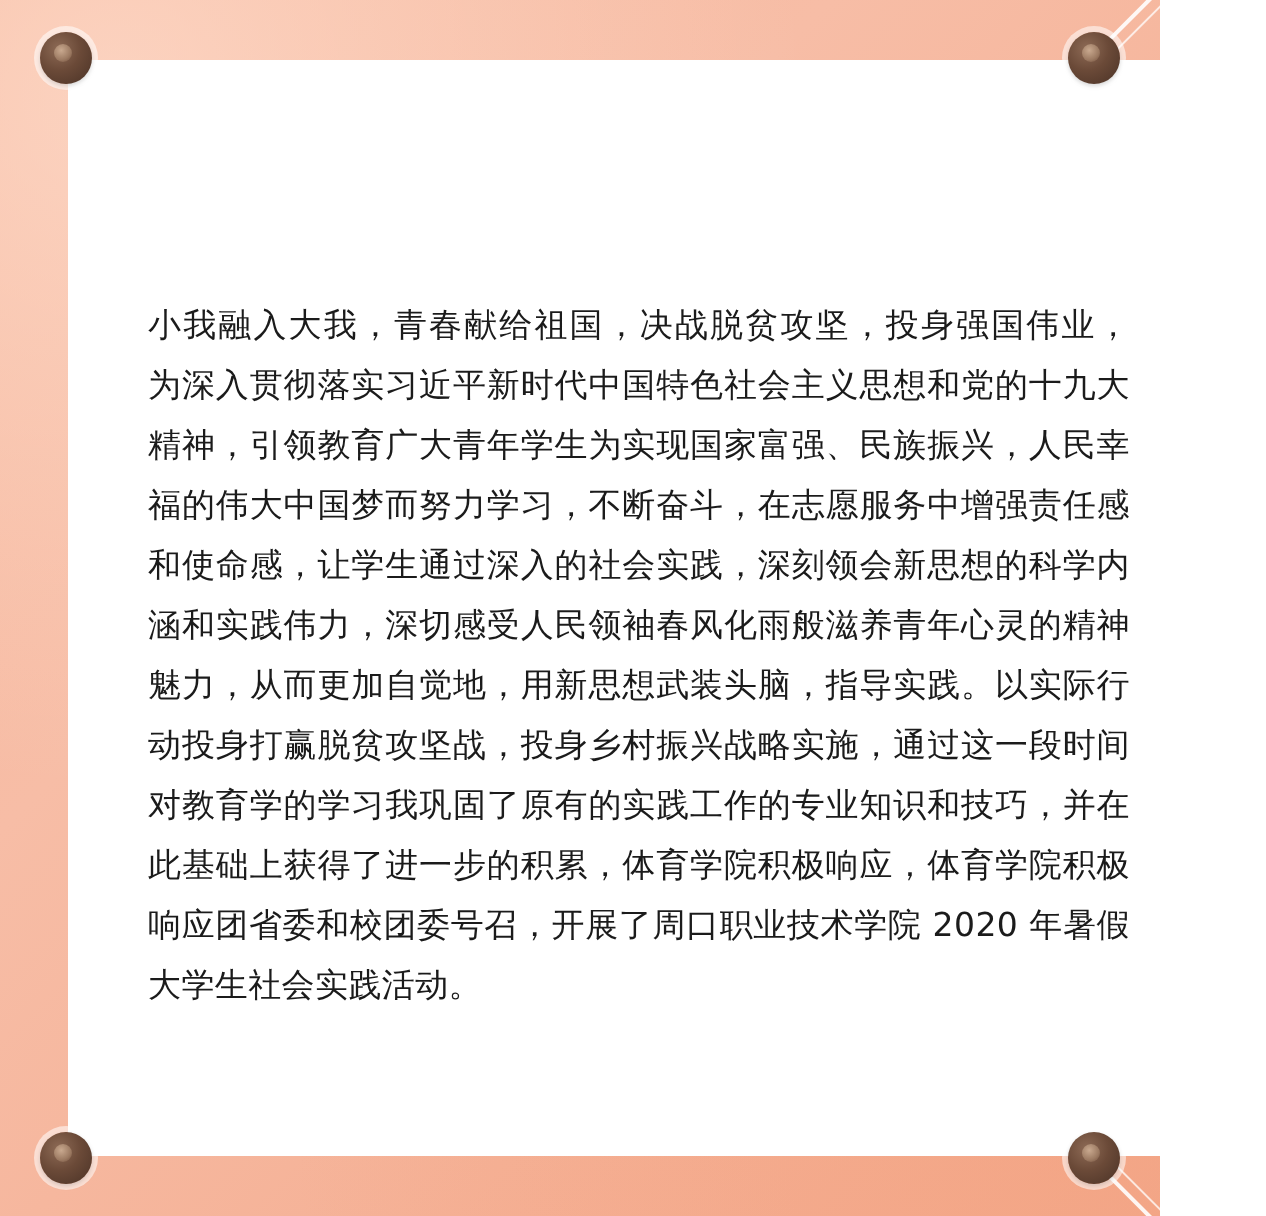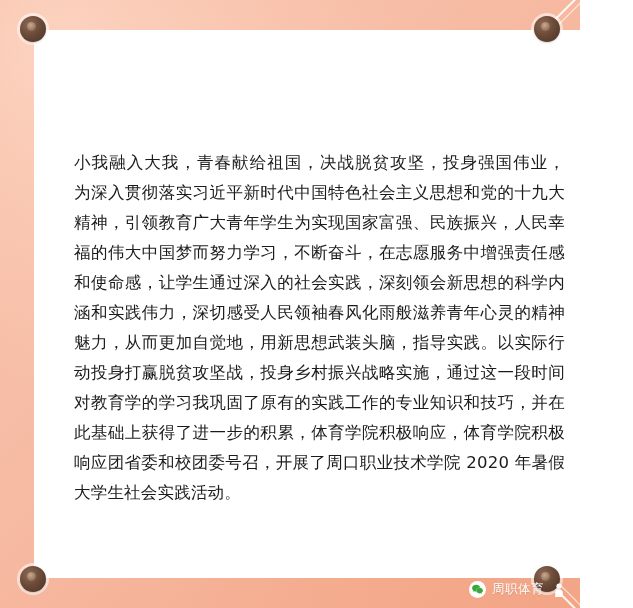--- a/index.html
+++ b/index.html
@@ -156,28 +156,13 @@
     <div class="paper-inner">
       <div class="body-text">小我融入大我，青春献给祖国，决战脱贫攻坚，投身强国伟业，  为深入贯彻落实习近平新时代中国特色社会主义思想和党的十九大精神，引领教育广大青年学生为实现国家富强、民族振兴，人民幸福的伟大中国梦而努力学习，不断奋斗，在志愿服务中增强责任感和使命感，让学生通过深入的社会实践，深刻领会新思想的科学内涵和实践伟力，深切感受人民领袖春风化雨般滋养青年心灵的精神魅力，从而更加自觉地，用新思想武装头脑，指导实践。以实际行动投身打赢脱贫攻坚战，投身乡村振兴战略实施，通过这一段时间对教育学的学习我巩固了原有的实践工作的专业知识和技巧，并在此基础上获得了进一步的积累，体育学院积极响应，体育学院积极响应团省委和校团委号召，开展了周口职业技术学院 2020 年暑假大学生社会实践活动。</div>
     </div>
   </div>
 
   <div class="rivet tl"></div>
   <div class="rivet tr"></div>
   <div class="rivet bl"></div>
   <div class="rivet br"></div>
 
-  <div class="account-badge">
-    <span class="wechat-icon">
-      <svg width="13" height="13" viewBox="0 0 24 24" aria-hidden="true">
-        <path d="M9.3 3C5.2 3 2 5.9 2 9.4c0 2 1.1 3.8 2.8 5L4.2 16.6l2.5-1.3c.8.2 1.7.4 2.6.4h.5c-.2-.5-.3-1.1-.3-1.7 0-3.3 3.1-5.9 7-5.9h.5C16.4 5 13.2 3 9.3 3z" fill="#3aa83a"></path>
-        <path d="M22 14c0-2.9-2.8-5.2-6.2-5.2S9.6 11.1 9.6 14s2.8 5.2 6.2 5.2c.7 0 1.4-.1 2.1-.3l2 1-.5-1.7c1.6-1 2.6-2.5 2.6-4.2z" fill="#3aa83a"></path>
-      </svg>
-    </span>
-    <span class="account-name">周职体育</span>
-    <span class="person-mark">
-      <svg width="14" height="16" viewBox="0 0 14 16" aria-hidden="true">
-        <circle cx="7" cy="4" r="2.6" fill="#ffffff"></circle>
-        <path d="M7 7.2c-2.1 0-3.8 1.4-3.8 3.2V15h7.6v-4.6c0-1.8-1.7-3.2-3.8-3.2z" fill="#ffffff"></path>
-      </svg>
-    </span>
-  </div>
 </div>
 
 </body></html>

